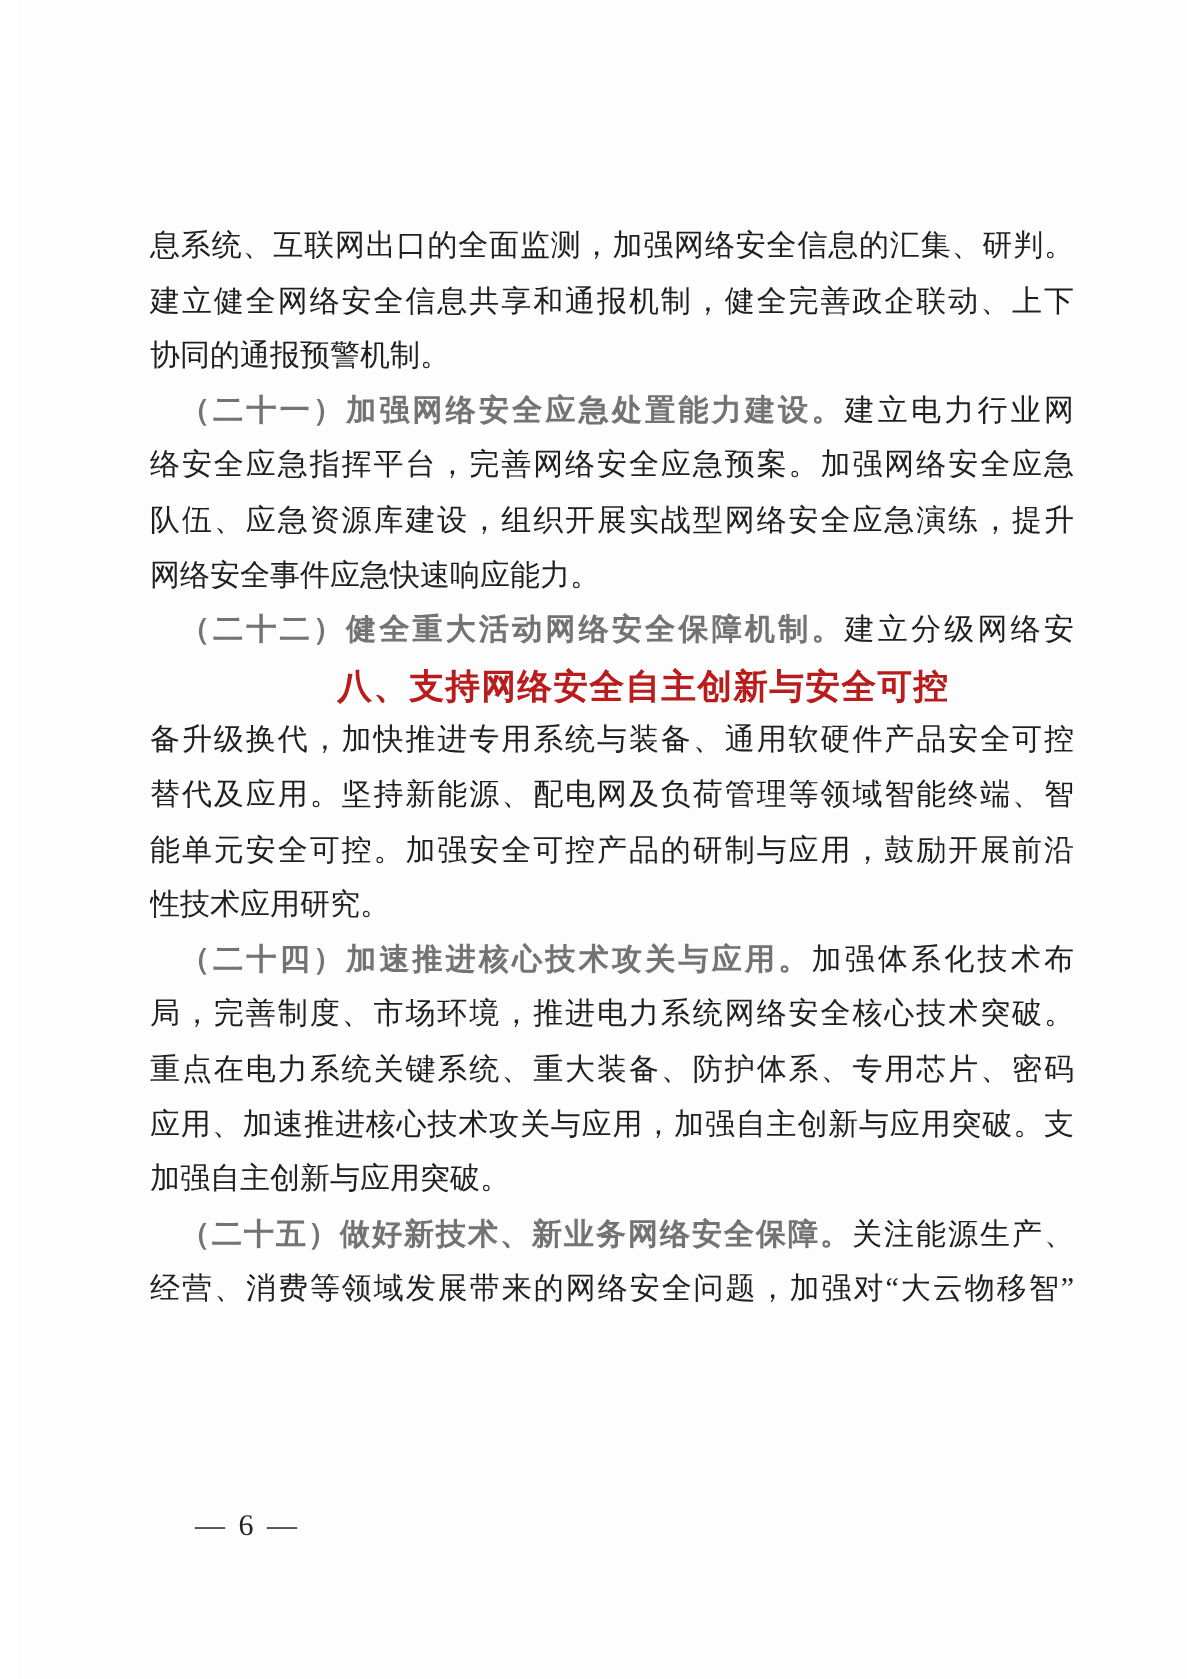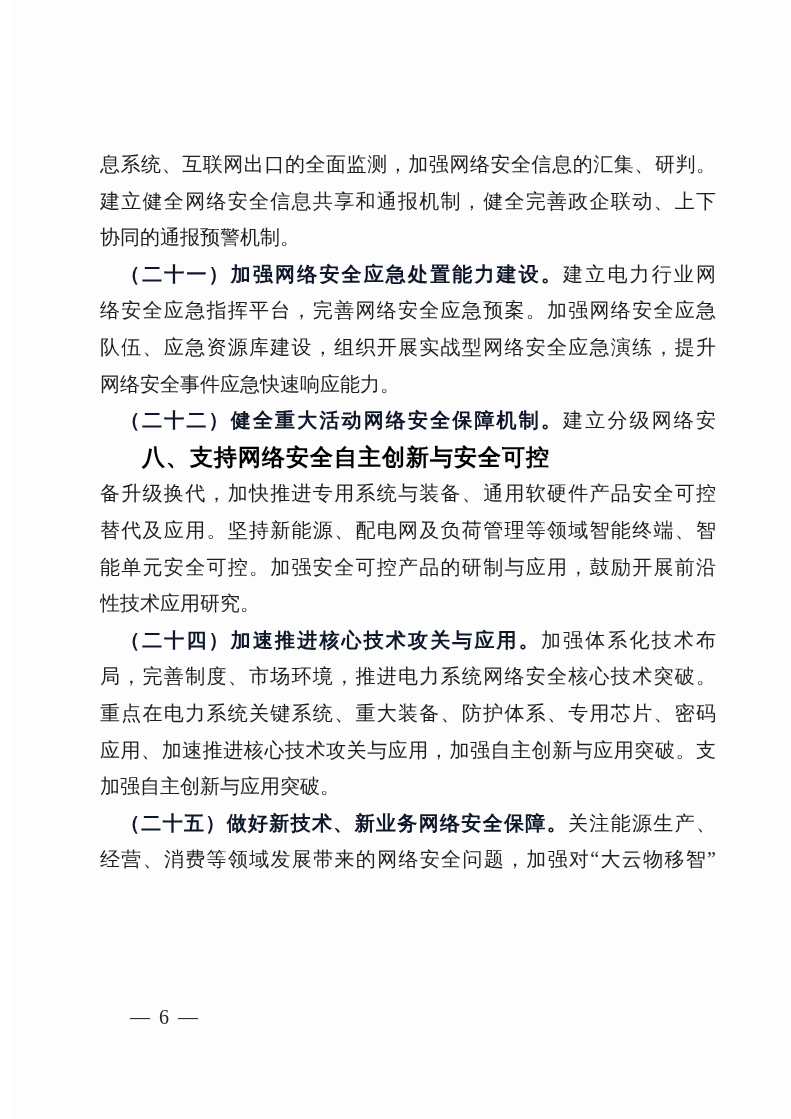--- a/index.html
+++ b/index.html
@@ -34,29 +34,30 @@
     overflow: hidden;
   }
   .line.fill {
     text-align: justify;
     text-align-last: justify;
     text-justify: inter-ideograph;
   }
   .line.indent { text-indent: 20px; }
   .line b {
     font-weight: 700;
-    color: #0f172a;
+    color: #737373;
   }
   .para.heading .line {
     font-family: "Liberation Sans", sans-serif;
     font-weight: 700;
     font-size: 23px;
-    color: #000000;
+    color: #b91c1c;
     text-indent: 42px;
     letter-spacing: 1px;
+    text-align: center;
   }
   
   .page-number {
     position: absolute;
     left: 118px;
     top: 1002px;
     height: 30px;
     line-height: 30px;
     font-size: 20px;
     color: #242424;

